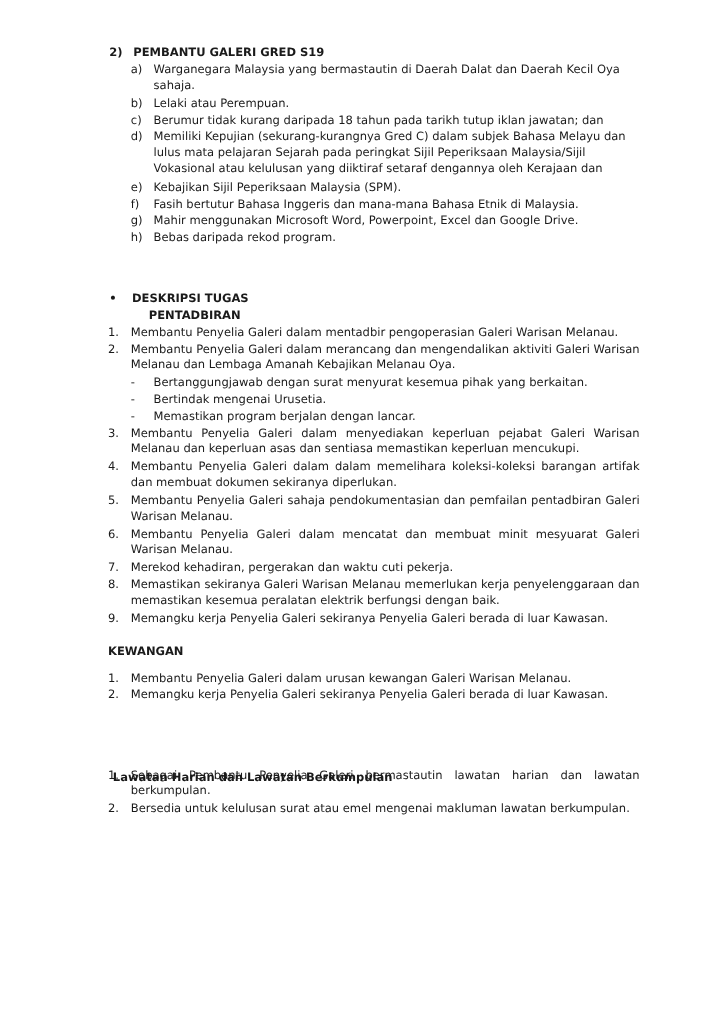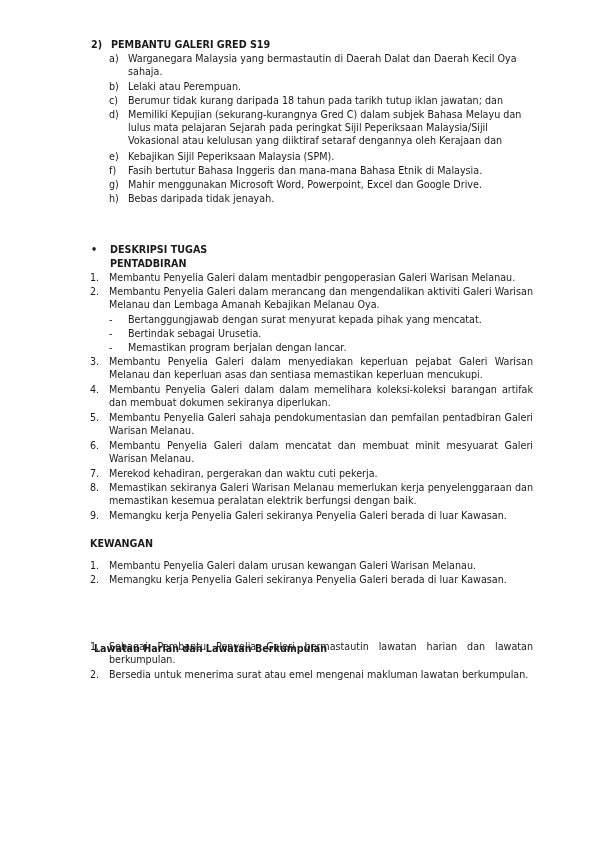--- a/index.html
+++ b/index.html
@@ -46,45 +46,45 @@
 <div class="row" style="left:109px; top:164px; width:424px;">
   <span class="mark" style="width:19px;">f)</span>
   <span class="txt">Fasih bertutur Bahasa Inggeris dan mana-mana Bahasa Etnik di Malaysia.</span>
 </div>
 <div class="row" style="left:109px; top:178px; width:424px;">
   <span class="mark" style="width:19px;">g)</span>
   <span class="txt">Mahir menggunakan Microsoft Word, Powerpoint, Excel dan Google Drive.</span>
 </div>
 <div class="row" style="left:109px; top:192px; width:424px;">
   <span class="mark" style="width:19px;">h)</span>
-  <span class="txt">Bebas daripada tidak jenayah.</span>
+  <span class="txt">Bebas daripada rekod program.</span>
 </div>
 
 <div class="row bold" style="left:91px; top:243px; width:440px;">
   <span class="mark" style="width:19px;">•</span>
   <span class="txt">DESKRIPSI TUGAS</span>
 </div>
-<div class="abs bold" style="left:110px; top:257px;">PENTADBIRAN</div>
+<div class="abs bold" style="left:124px; top:257px;">PENTADBIRAN</div>
 
 <div class="row justify" style="left:90px; top:271px; width:443px;">
   <span class="mark" style="width:19px;">1.</span>
   <span class="txt">Membantu Penyelia Galeri dalam mentadbir pengoperasian Galeri Warisan Melanau.</span>
 </div>
 <div class="row justify" style="left:90px; top:285px; width:443px;">
   <span class="mark" style="width:19px;">2.</span>
   <span class="txt">Membantu Penyelia Galeri dalam merancang dan mengendalikan aktiviti Galeri Warisan Melanau dan Lembaga Amanah Kebajikan Melanau Oya.</span>
 </div>
 
 <div class="row" style="left:109px; top:313px; width:424px;">
   <span class="mark" style="width:19px;">-</span>
-  <span class="txt">Bertanggungjawab dengan surat menyurat kepada pihak yang mencatat.</span>
+  <span class="txt">Bertanggungjawab dengan surat menyurat kesemua pihak yang berkaitan.</span>
 </div>
 <div class="row" style="left:109px; top:327px; width:424px;">
   <span class="mark" style="width:19px;">-</span>
-  <span class="txt">Bertindak sebagai Urusetia.</span>
+  <span class="txt">Bertindak mengenai Urusetia.</span>
 </div>
 <div class="row" style="left:109px; top:341px; width:424px;">
   <span class="mark" style="width:19px;">-</span>
   <span class="txt">Memastikan program berjalan dengan lancar.</span>
 </div>
 
 <div class="row justify" style="left:90px; top:355px; width:443px;">
   <span class="mark" style="width:19px;">3.</span>
   <span class="txt">Membantu Penyelia Galeri dalam menyediakan keperluan pejabat Galeri Warisan Melanau dan keperluan asas dan sentiasa memastikan keperluan mencukupi.</span>
 </div>
@@ -123,14 +123,14 @@
   <span class="txt">Memangku kerja Penyelia Galeri sekiranya Penyelia Galeri berada di luar Kawasan.</span>
 </div>
 
 <div class="abs bold" style="left:94px; top:642px;">Lawatan Harian dan Lawatan Berkumpulan</div>
 <div class="row justify" style="left:90px; top:640px; width:443px;">
   <span class="mark" style="width:19px;">1.</span>
   <span class="txt">Sebagai Pembantu Penyelia Galeri bermastautin lawatan harian dan lawatan berkumpulan.</span>
 </div>
 <div class="row" style="left:90px; top:668px; width:443px;">
   <span class="mark" style="width:19px;">2.</span>
-  <span class="txt">Bersedia untuk menerima surat atau emel mengenai makluman lawatan berkumpulan.</span>
+  <span class="txt">Bersedia untuk kelulusan surat atau emel mengenai makluman lawatan berkumpulan.</span>
 </div>
 
 </body></html>

